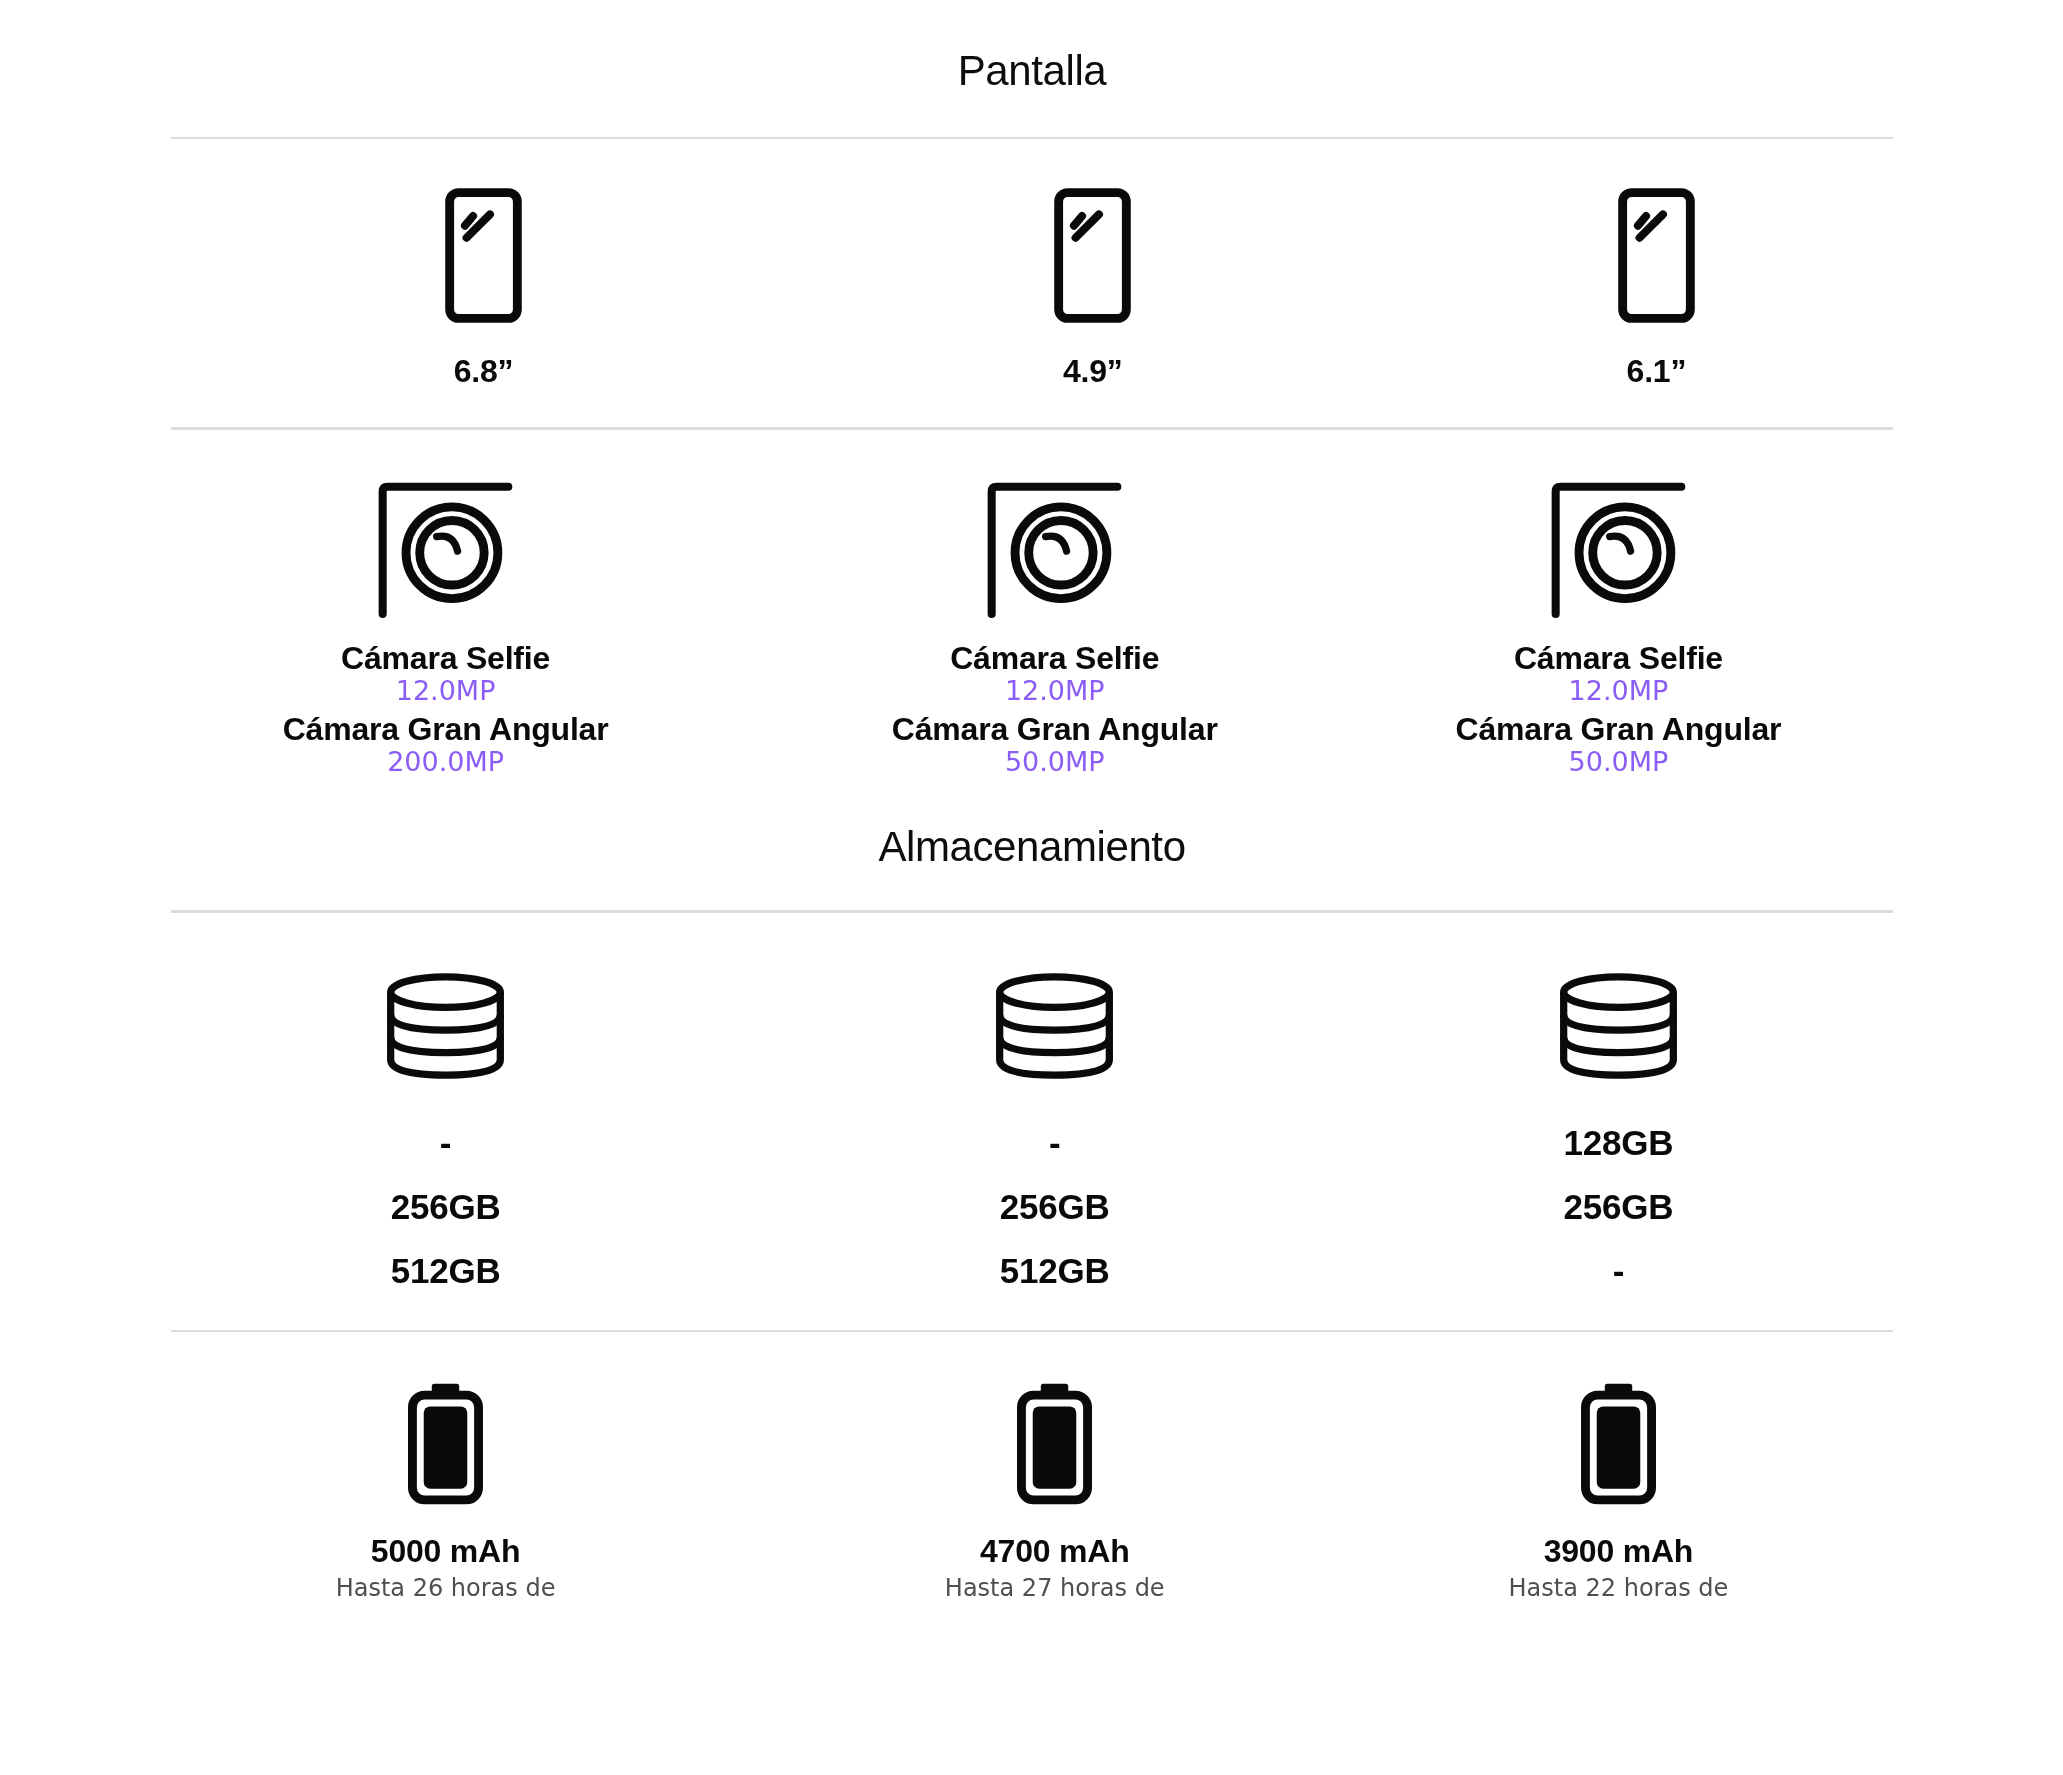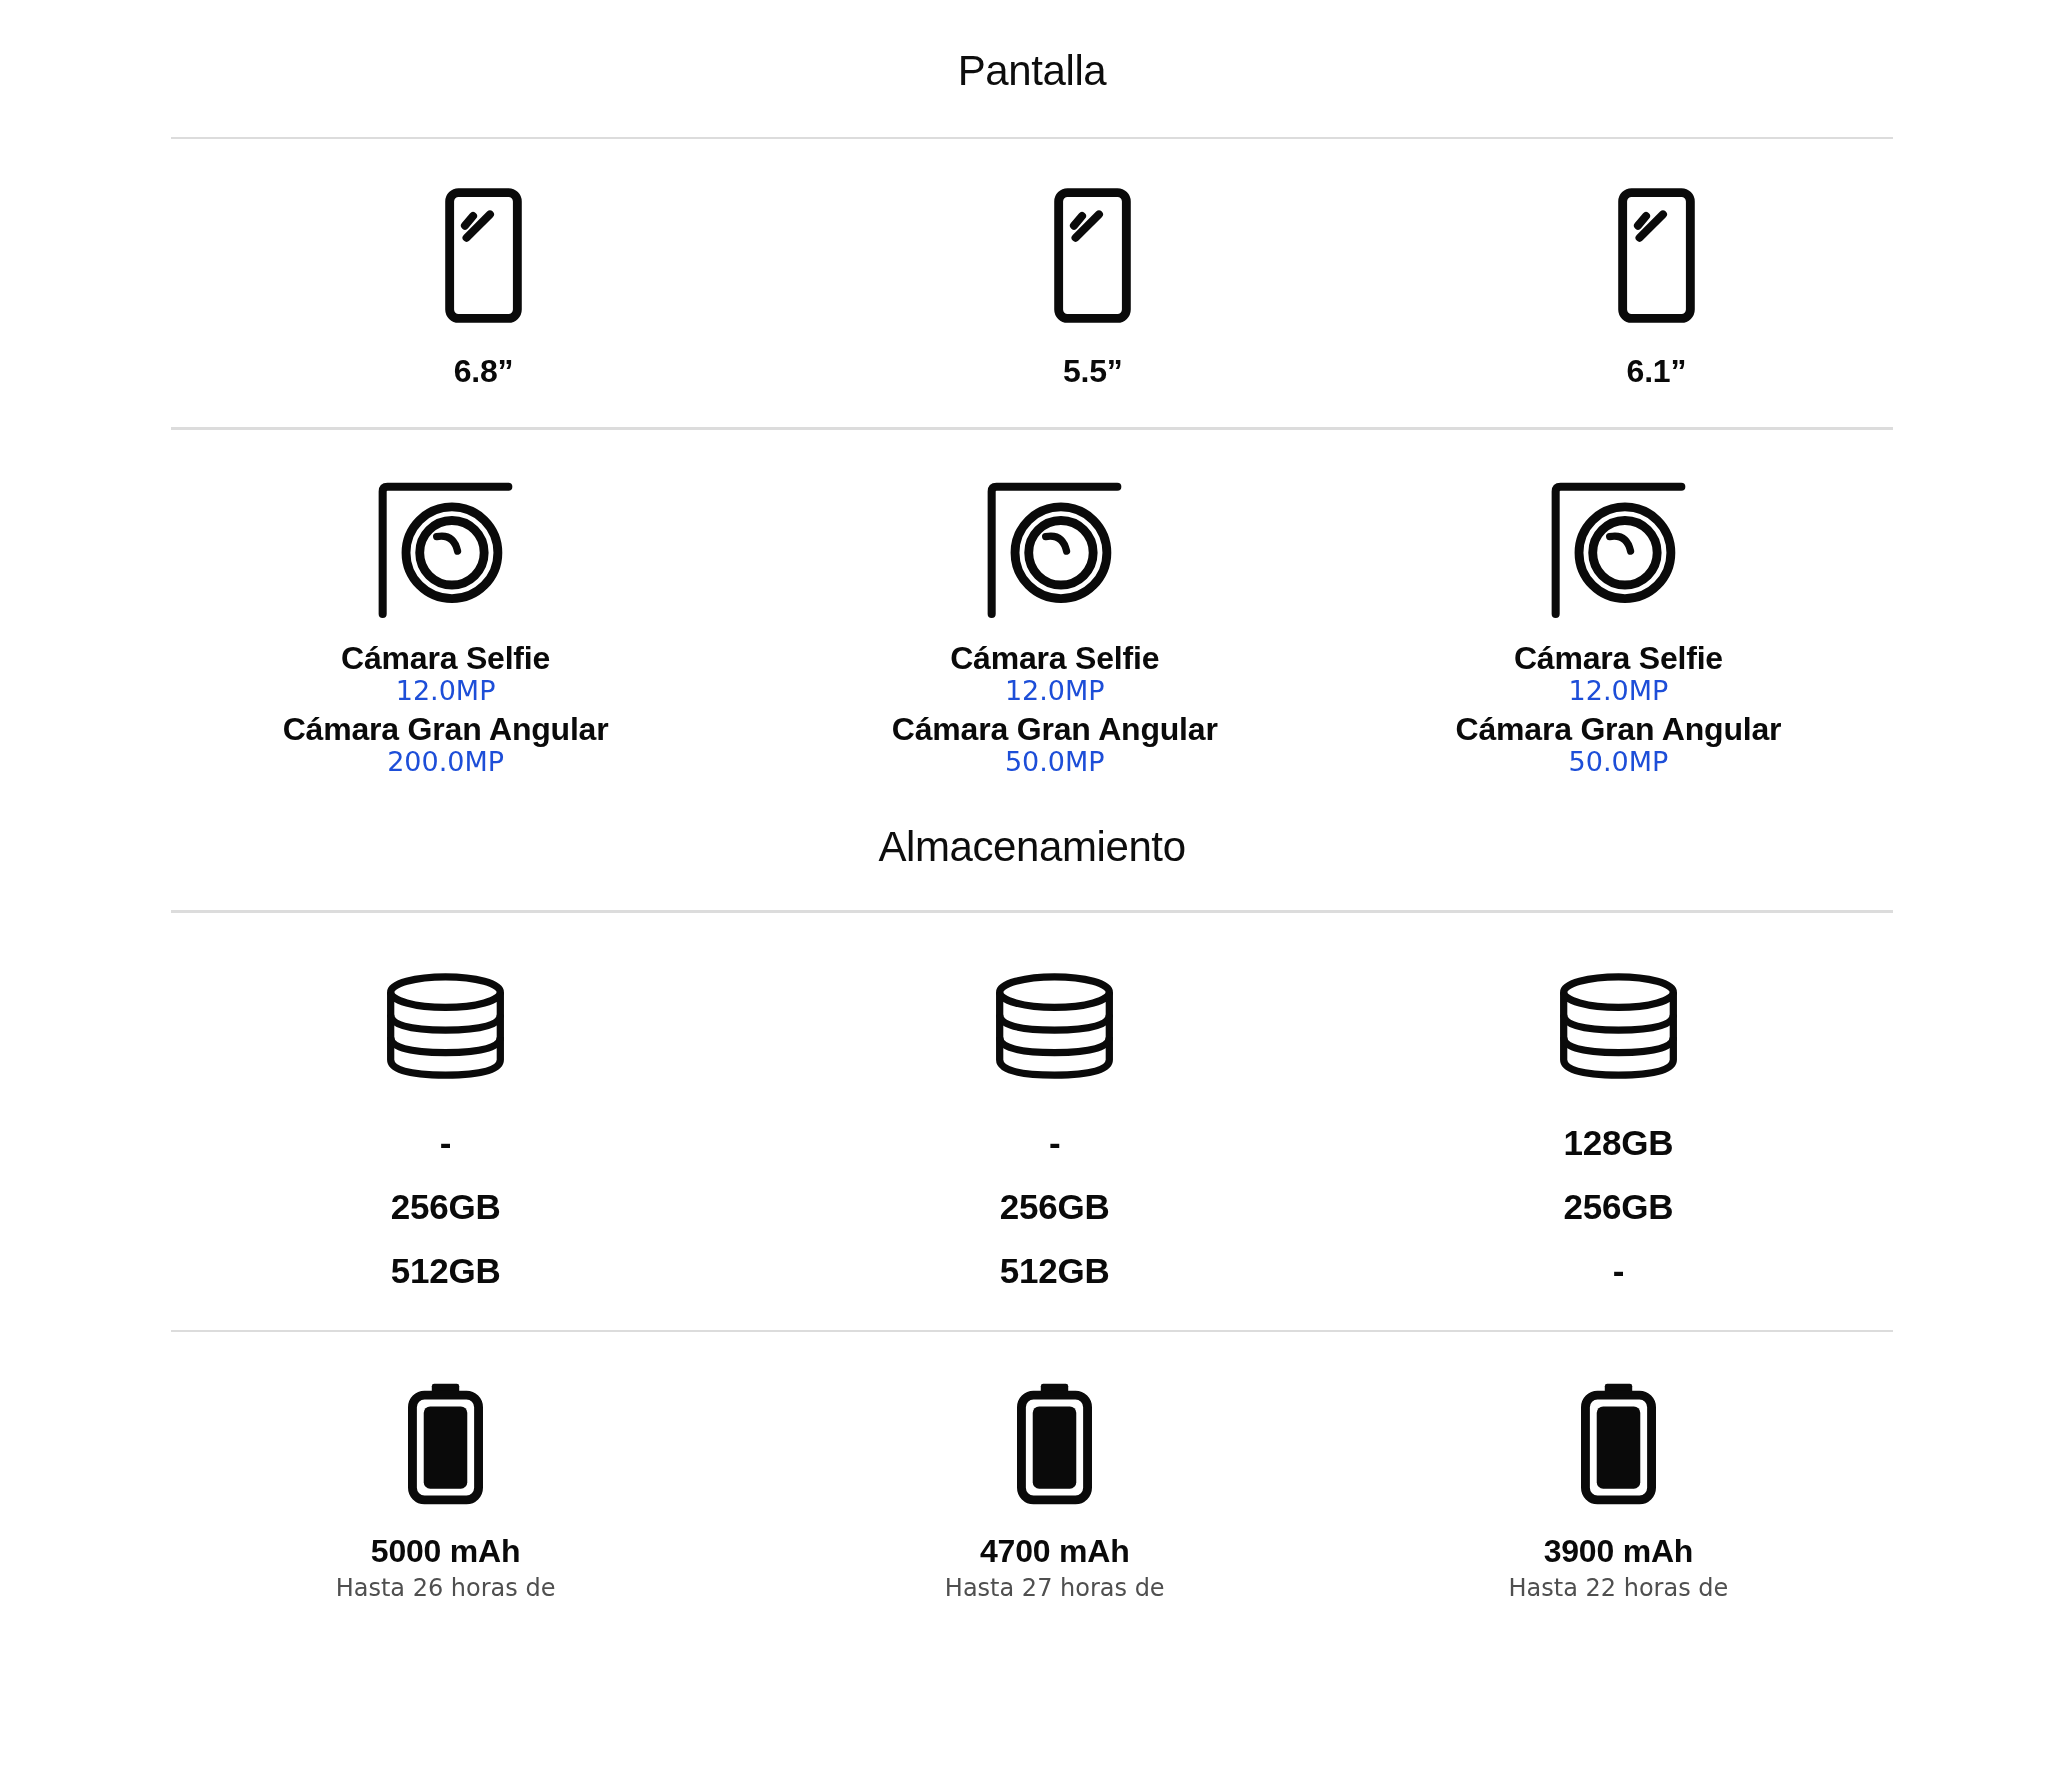--- a/index.html
+++ b/index.html
@@ -81,21 +81,21 @@
     line-height: 1.0;
     letter-spacing: -0.2px;
   }
   .val-bold.lg {
     font-size: 35px;
   }
   .val-sub {
     font-family: "DejaVu Sans", sans-serif;
     font-weight: 400;
     font-size: 27px;
-    color: #1d4ed8;
+    color: #8b5cf6;
     line-height: 1.05;
   }
   .val-sub-small {
     font-family: "DejaVu Sans", sans-serif;
     font-weight: 400;
     font-size: 24px;
     color: #4f4f4f;
     line-height: 1.28;
   }
 
@@ -157,21 +157,21 @@
       </div>
 
       <div class="col c2">
         <div class="icon-wrap">
           <svg width="79" height="137" viewBox="0 0 98 170" aria-hidden="true">
             <rect x="7" y="7" width="84" height="156" rx="11" ry="11" fill="none" stroke="#0a0a0a" stroke-width="11"></rect>
             <line x1="26" y1="48" x2="36" y2="36" stroke="#0a0a0a" stroke-width="10" stroke-linecap="round"></line>
             <line x1="28" y1="63" x2="57" y2="34" stroke="#0a0a0a" stroke-width="10" stroke-linecap="round"></line>
           </svg>
         </div>
-        <div class="val-bold">5.5”</div>
+        <div class="val-bold">4.9”</div>
       </div>
 
       <div class="col c3">
         <div class="icon-wrap">
           <svg width="79" height="137" viewBox="0 0 98 170" aria-hidden="true">
             <rect x="7" y="7" width="84" height="156" rx="11" ry="11" fill="none" stroke="#0a0a0a" stroke-width="11"></rect>
             <line x1="26" y1="48" x2="36" y2="36" stroke="#0a0a0a" stroke-width="10" stroke-linecap="round"></line>
             <line x1="28" y1="63" x2="57" y2="34" stroke="#0a0a0a" stroke-width="10" stroke-linecap="round"></line>
           </svg>
         </div>

